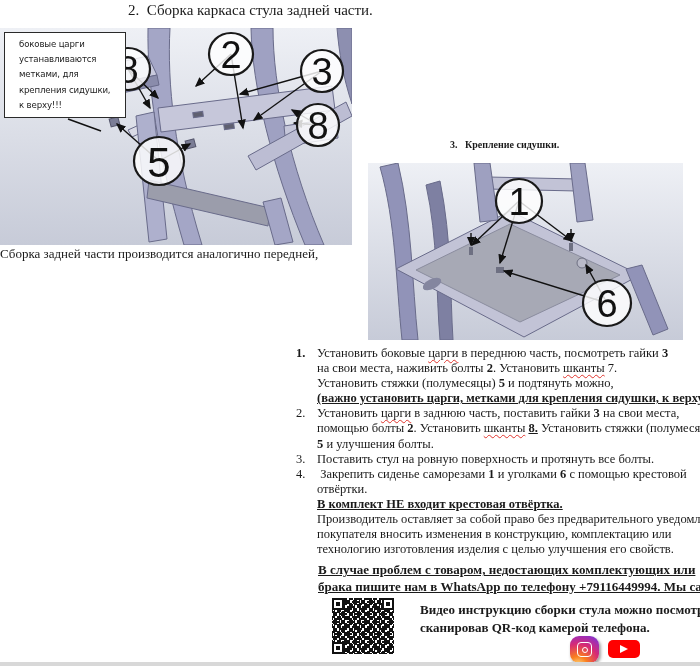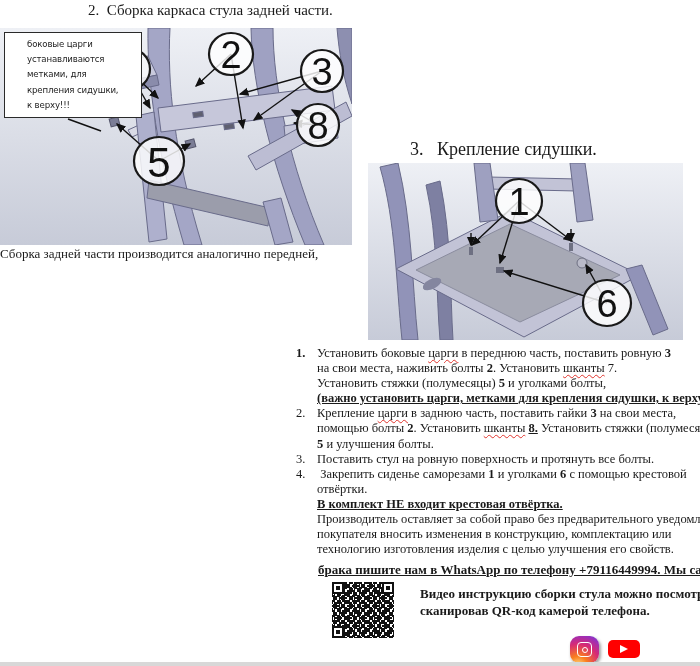--- a/index.html
+++ b/index.html
@@ -1,35 +1,35 @@
 <!DOCTYPE html>
 <html><head>
 <meta charset="utf-8">
 <style>
   html,body{margin:0;padding:0;}
   body{width:700px;height:666px;background:#ffffff;position:relative;overflow:hidden;
        font-family:"Liberation Serif", serif;color:#1a1a1a;}
   .abs{position:absolute;}
-  .pre{white-space:pre;}
+  .pre{white-space:pre;margin-left:40px;}
   
   .h2title{left:88px;top:2px;font-size:15px;}
-  .h3title{left:410px;top:139px;font-size:18px;}
+  .h3title{left:410px;top:139px;font-size:10px;font-weight:bold;}
   
   .diagram{overflow:hidden;}
   .diag-left{left:0;top:28px;width:352px;height:217px;}
   .diag-right{left:368px;top:163px;width:315px;height:177px;}
   .dsvg{display:block;width:100%;height:100%;}
   .co{fill:rgba(255,255,255,0.82);stroke:#191919;stroke-width:2.2px;}
   .cot{font-family:"Liberation Sans",sans-serif;font-size:38px;fill:#111;
        text-anchor:middle;dominant-baseline:central;}
   .cot-big{font-size:42px;}
   .ldr{stroke:#111;stroke-width:1.4px;}
   
   .note{left:4px;top:4px;width:92px;background:#fff;border:1.6px solid #2a2a2a;
-        padding:4px 22px;font-family:"DejaVu Sans",sans-serif;font-size:8.6px;
+        padding:4px 14px;font-family:"DejaVu Sans",sans-serif;font-size:8.6px;
         line-height:15.2px;color:#222;letter-spacing:-0.15px;}
   
   .caption{left:0;top:247px;width:302px;text-align:center;font-size:13px;line-height:14.6px;}
   .caption div{white-space:nowrap;}
   
   .steps{left:296px;top:346px;width:404px;font-size:12.5px;line-height:15.1px;}
   .step{display:flex;}
   .num{width:21px;flex:0 0 21px;}
   .body{flex:1;}
   .ln{white-space:pre;}
@@ -186,31 +186,31 @@
       <text class="cot" x="239" y="141">6</text>
     </g>
   </svg>
 </div>
 
 <div class="abs steps">
 
   <div class="step">
     <div class="num"><b>1.</b></div>
     <div class="body">
-      <div class="ln"><span>Установить боковые </span><span class="sq">царги</span><span> в переднюю часть, поставить ровную </span><b>3</b></div>
+      <div class="ln"><span>Установить боковые </span><span class="sq">царги</span><span> в переднюю часть, посмотреть гайки </span><b>3</b></div>
       <div class="ln"><span>на свои места, наживить болты </span><b>2</b><span>. Установить </span><span class="sq">шканты</span><span> 7.</span></div>
-      <div class="ln"><span>Установить стяжки (полумесяцы) </span><b>5</b><span> и уголками болты,</span></div>
+      <div class="ln"><span>Установить стяжки (полумесяцы) </span><b>5</b><span> и подтянуть можно,</span></div>
       <div class="ln bu">(важно установить царги, метками для крепления сидушки, к верху!)</div>
     </div>
   </div>
 
   <div class="step">
     <div class="num"><span>2.</span></div>
     <div class="body">
-      <div class="ln"><span>Крепление </span><span class="sq">царги</span><span> в заднюю часть, поставить гайки </span><b>3</b><span> на свои места,</span></div>
+      <div class="ln"><span>Установить </span><span class="sq">царги</span><span> в заднюю часть, поставить гайки </span><b>3</b><span> на свои места,</span></div>
       <div class="ln"><span>помощью болты </span><b>2</b><span>. Установить </span><span class="sq">шканты</span><span> </span><span class="bu">8.</span><span> Установить стяжки (полумесяцы)</span></div>
       <div class="ln"><b>5</b><span> и улучшения болты.</span></div>
     </div>
   </div>
 
   <div class="step">
     <div class="num"><span>3.</span></div>
     <div class="body">
       <div class="ln">Поставить стул на ровную поверхность и протянуть все болты.</div>
     </div>
@@ -222,20 +222,21 @@
       <div class="ln"><span> Закрепить сиденье саморезами </span><b>1</b><span> и уголками </span><b>6</b><span> с помощью крестовой</span></div>
       <div class="ln">отвёртки.</div>
       <div class="ln bu">В комплект НЕ входит крестовая отвёртка.</div>
       <div class="ln">Производитель оставляет за собой право без предварительного уведомления</div>
       <div class="ln">покупателя вносить изменения в конструкцию, комплектацию или</div>
       <div class="ln">технологию изготовления изделия с целью улучшения его свойств.</div>
     </div>
   </div>
 
   <div class="contact">
+    <div class="ln"><span>В случае проблем с товаром, недостающих комплектующих или</span></div>
     <div class="ln"><span>брака пишите нам в WhatsApp по телефону +79116449994. Мы сами</span></div>
   </div>
 
   <div class="video">
     <div class="qr">
       <span class="f f-tl">
           <i></i>
         </span>
       <span class="f f-tr">
           <i></i>

